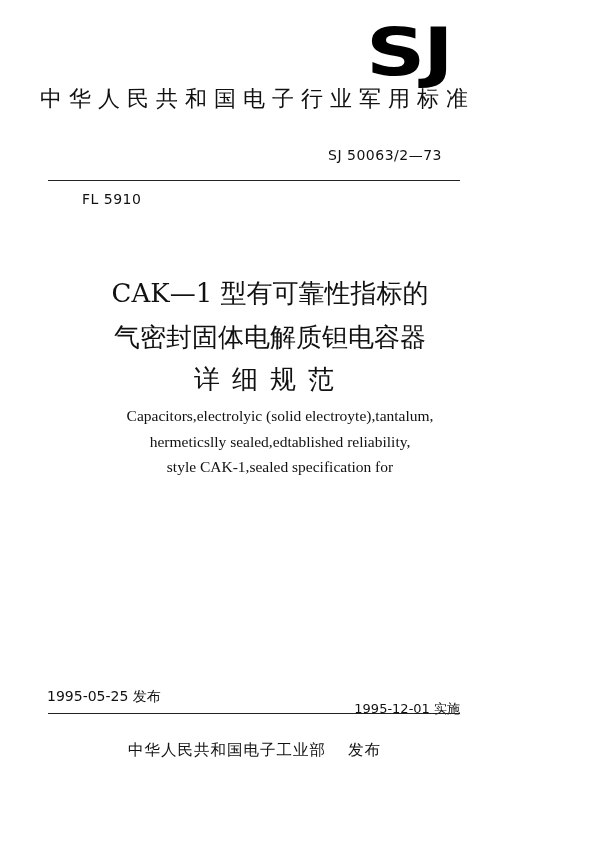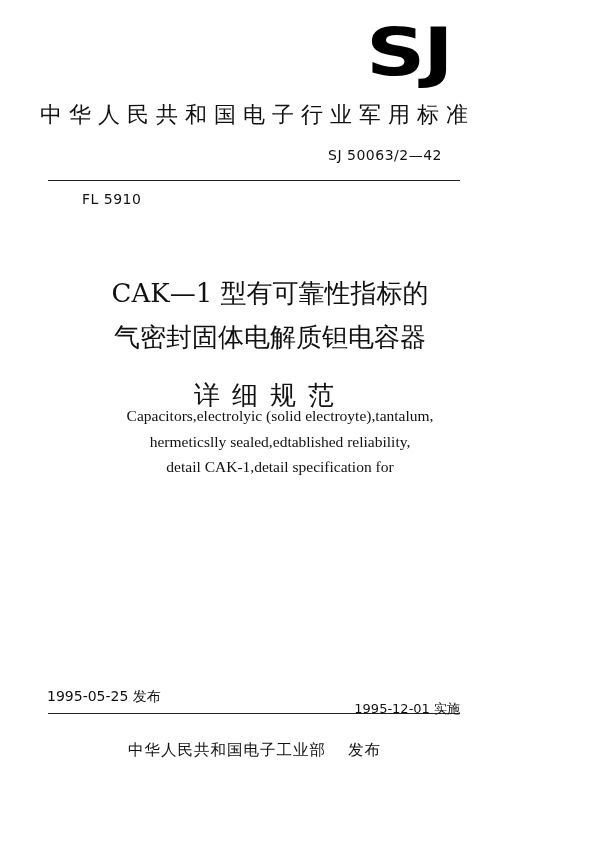--- a/index.html
+++ b/index.html
@@ -1,50 +1,50 @@
 <!DOCTYPE html>
 <html><head>
 <meta charset="utf-8">
 <style>
   html, body { margin:0; padding:0; background:#fff; }
   body { width:600px; height:849px; position:relative; overflow:hidden; color:#111; font-family:"DejaVu Sans", sans-serif; }
   .abs { position:absolute; }
   .logo { left:366px; top:22px; width:100px; height:62px; font-family:"DejaVu Sans", sans-serif; font-weight:900; font-size:66px; line-height:62px; letter-spacing:-2px; color:#000; transform:scaleX(1.25); transform-origin:left top; }
-  .org-title { left:40px; top:100px; width:440px; font-size:22px; letter-spacing:7px; line-height:30px; white-space:nowrap; }
+  .org-title { left:40px; top:84px; width:440px; font-size:22px; letter-spacing:7px; line-height:30px; white-space:nowrap; }
   .code-left { left:82px; top:147px; font-size:14px; letter-spacing:0.5px;margin-top:44px; }
   .code-right { right:158px; top:147px; font-size:14px; letter-spacing:0.5px; }
   .rule-top { left:48px; top:180px; width:412px; height:1px; background:#222; }
   .title-cn { left:60px; width:420px; text-align:center; font-size:26px; line-height:40px; white-space:nowrap;margin-top:15px; }
   .t1 { top:258px; font-family:"DejaVu Serif", serif; }
   .t2 { top:302px;text-align:center; }
-  .t3 { top:360px; letter-spacing:12px; }
+  .t3 { top:344px; letter-spacing:12px; }
   .title-en { left:60px; width:440px; text-align:center; font-family:"Liberation Serif", serif; font-weight:normal; font-size:15.5px; line-height:27px; }
   .e1 { top:402px; } .e2 { top:428px; } .e3 { top:453px; }
   .date-left { left:47px; top:688px; font-size:14px; }
   .date-right { right:140px; top:700px; font-size:13px; }
   .rule-bottom { left:48px; top:713px; width:412px; height:1px; background:#222; }
   .publisher { left:128px; top:740px; font-size:15.5px; white-space:nowrap; letter-spacing:1px; }
   .publisher .pub-label { margin-left:22px;text-align:right; }
 </style>
 </head>
 <body>
 
 <div class="abs logo">SJ</div>
 <div class="abs org-title">中华人民共和国电子行业军用标准</div>
 <div class="abs code-left">FL 5910</div>
-<div class="abs code-right">SJ 50063/2—42</div>
+<div class="abs code-right">SJ 50063/2—73</div>
 <div class="abs rule-top"></div>
 
 <div class="abs title-cn t1">CAK—1 型有可靠性指标的</div>
 <div class="abs title-cn t2">气密封固体电解质钽电容器</div>
 <div class="abs title-cn t3">详细规范</div>
 
 <div class="abs title-en e1">Capacitors,electrolyic (solid electroyte),tantalum,</div>
 <div class="abs title-en e2">hermeticslly sealed,edtablished reliability,</div>
-<div class="abs title-en e3">detail CAK-1,detail specification for</div>
+<div class="abs title-en e3">style CAK-1,sealed specification for</div>
 
 <div class="abs date-left">1995-05-25 发布</div>
 <div class="abs date-right">1995-12-01 实施</div>
 <div class="abs rule-bottom"></div>
 
 <div class="abs publisher">
   <span>中华人民共和国电子工业部</span><span class="pub-label">发布</span>
 </div>
 
 </body></html>

